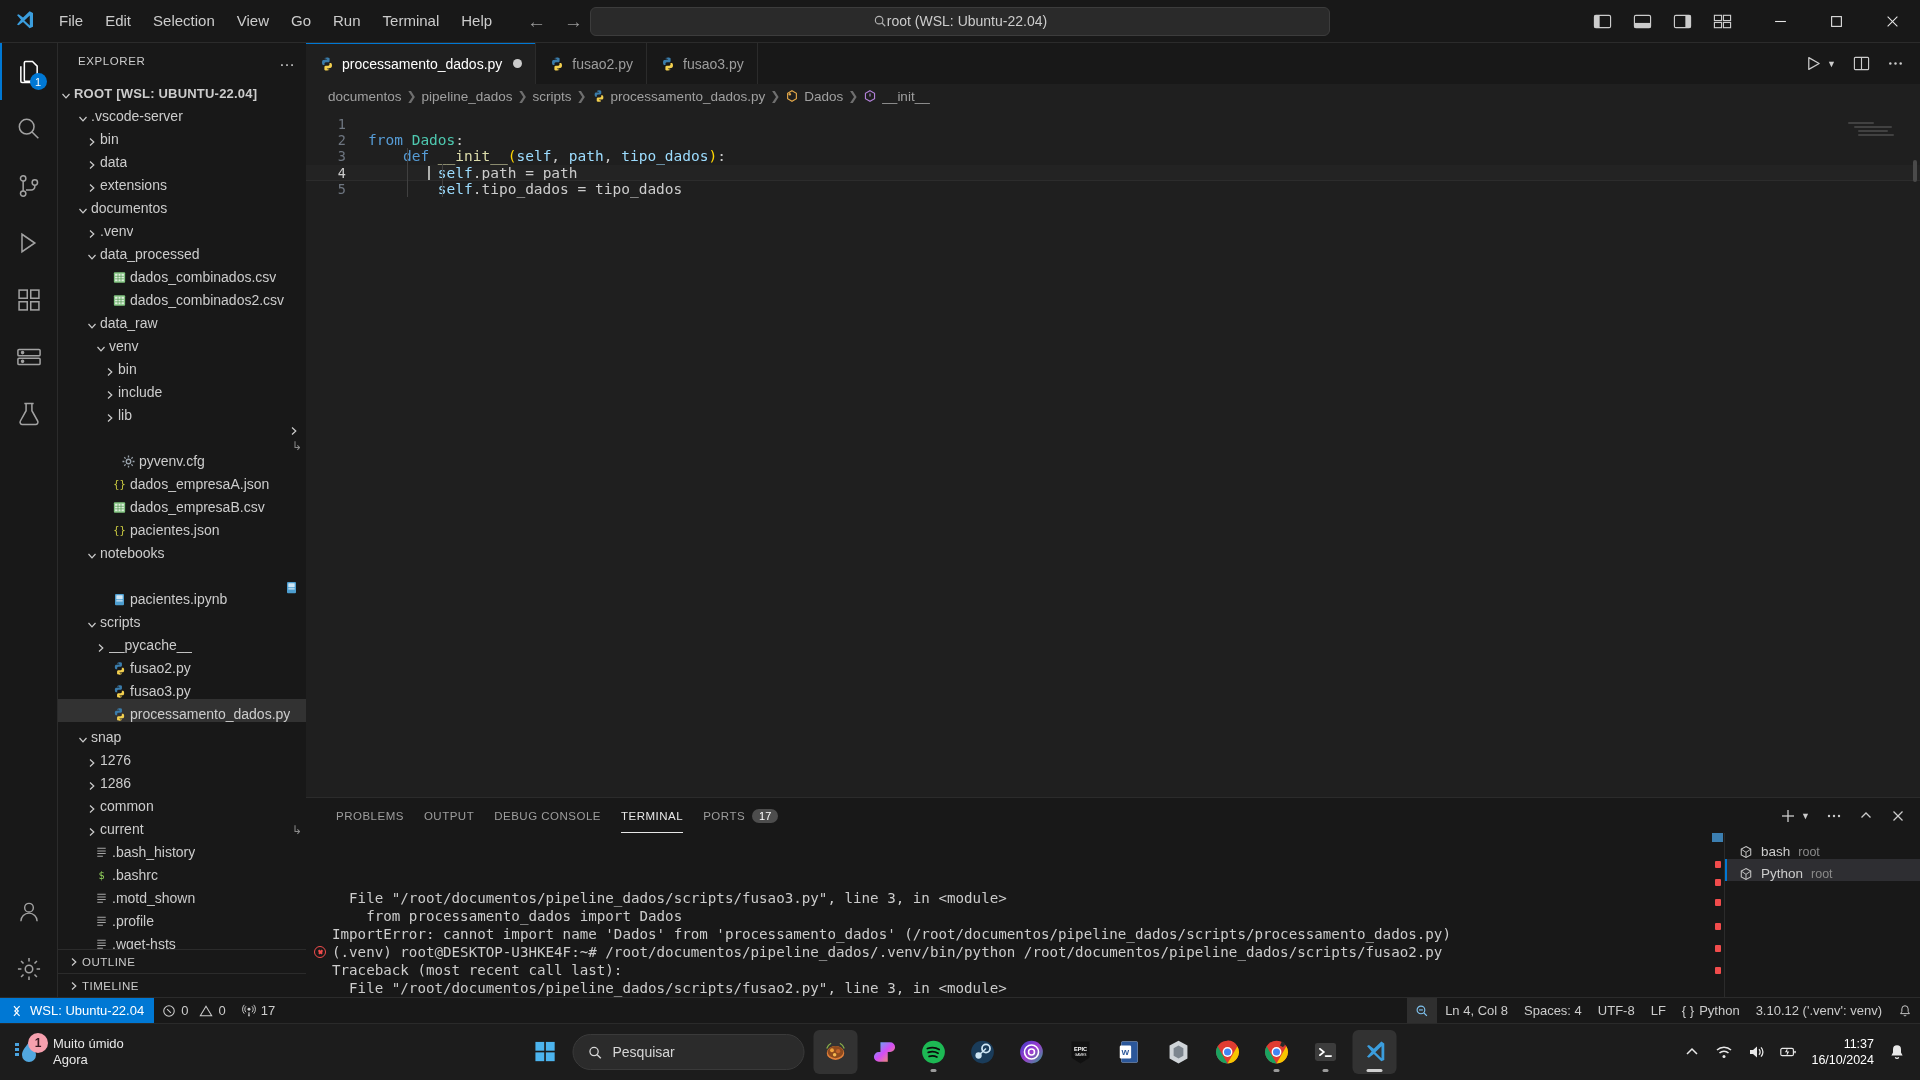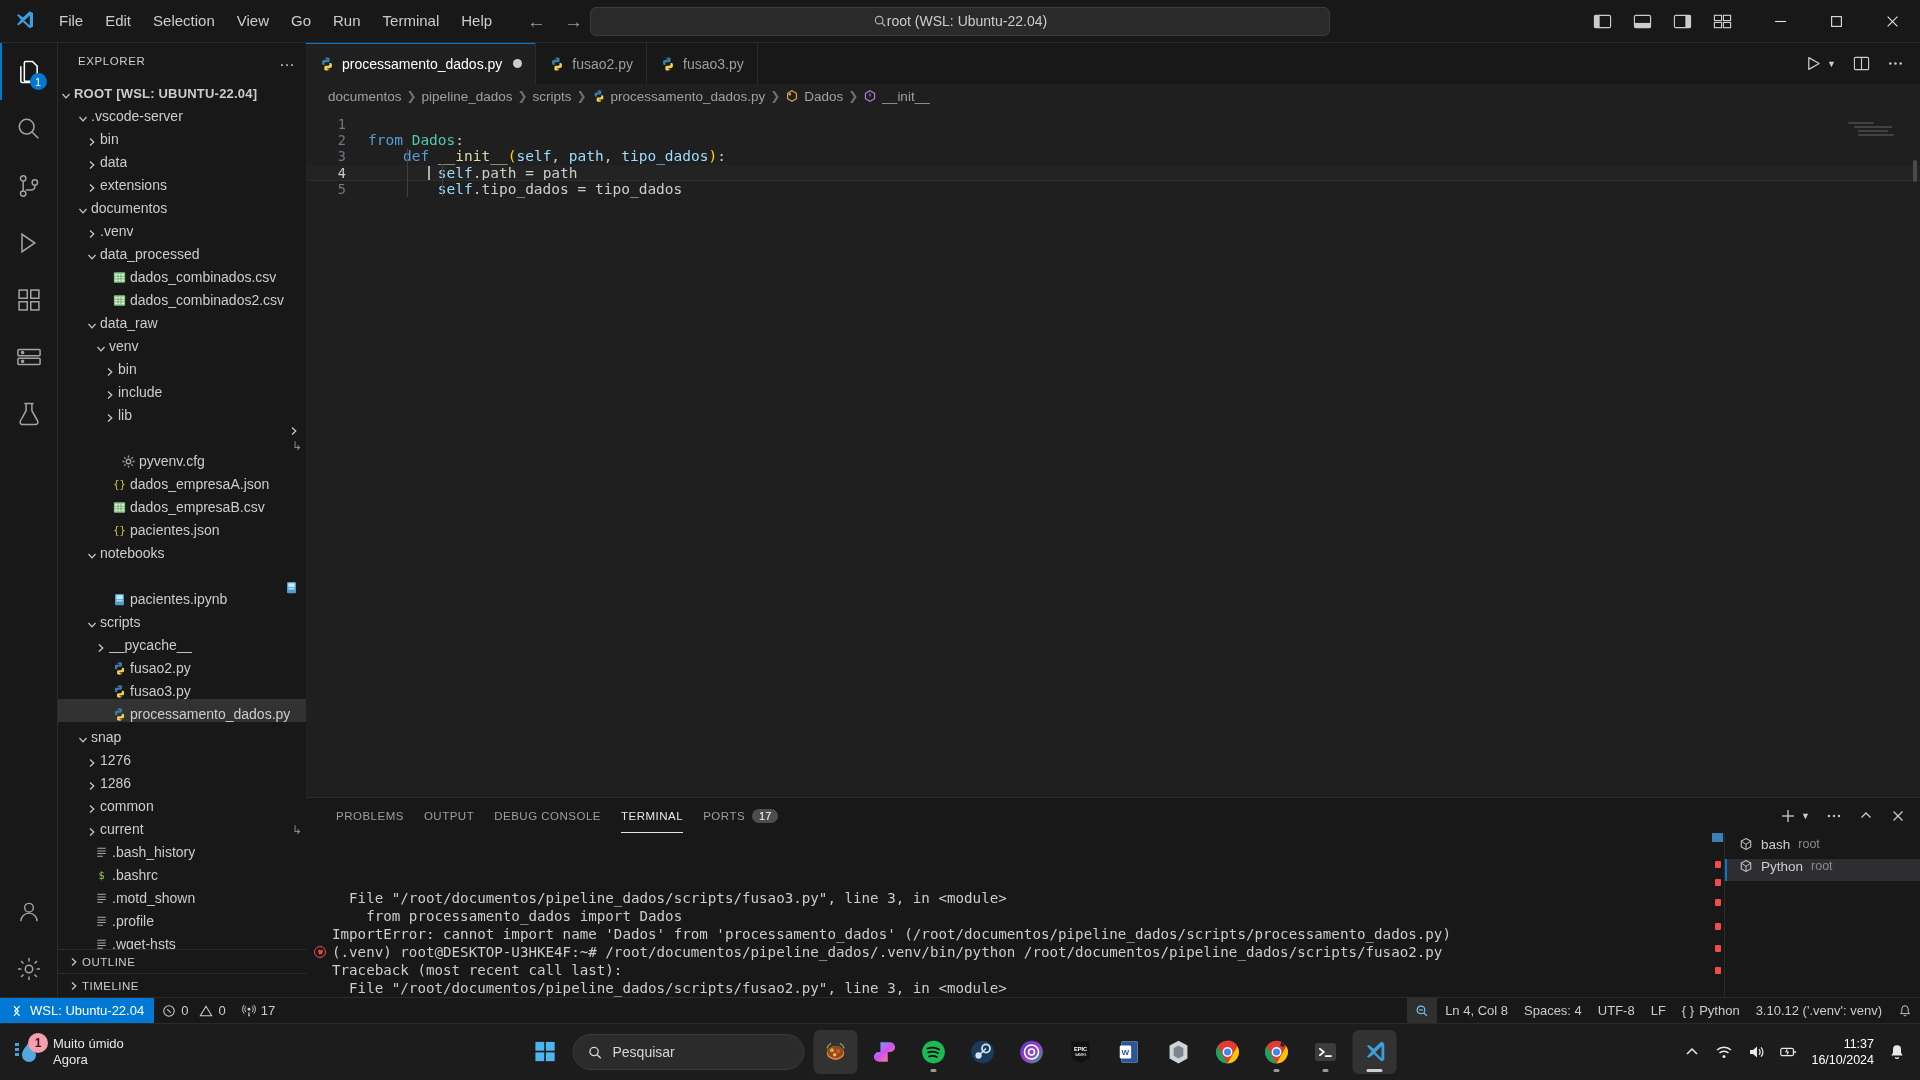--- a/index.html
+++ b/index.html
@@ -175,21 +175,21 @@
   .tline .errdot::before { content:""; width:5px; height:1.6px; background:#f14c4c; transform: rotate(-45deg); position:absolute; }
   .term-scroll {
     position: absolute; right: 0; top: 0; width: 14px; height: 100%;
   }
   .term-scroll .mark { position: absolute; right: 3px; width: 6px; height: 7px; background: #f14c4c; border-radius: 1px; }
   .term-scroll .thumb { position: absolute; right: 1px; top: 0; width: 11px; height: 9px; background: #3c7fb1; }
   .termtabs {
     width: 196px; flex: 0 0 196px; border-left: 1px solid #2b2b2b; padding-top: 4px; background: #181818;
   }
   .ttab {
-    height: 22px; display: flex; align-items: flex-start; gap: 8px; color: #cccccc; font-size: 13.5px;
+    height: 22px; display: flex; align-items: flex-end; gap: 8px; color: #cccccc; font-size: 13.5px;
     padding-left: 14px; position: relative; cursor: pointer;
   }
   .ttab.active { background: #2e2e32; }
   .ttab.active::before { content: ""; position: absolute; left: 0; top: 0; bottom: 0; width: 2px; background: #0078d4; }
   .ttab svg { width: 14px; height: 14px; }
   .ttab .user { color: #8a8a8a; font-size: 12.5px; }
 
   
   .statusbar {
     height: 26px; flex: 0 0 26px; background: #181818; display: flex; align-items: center;

